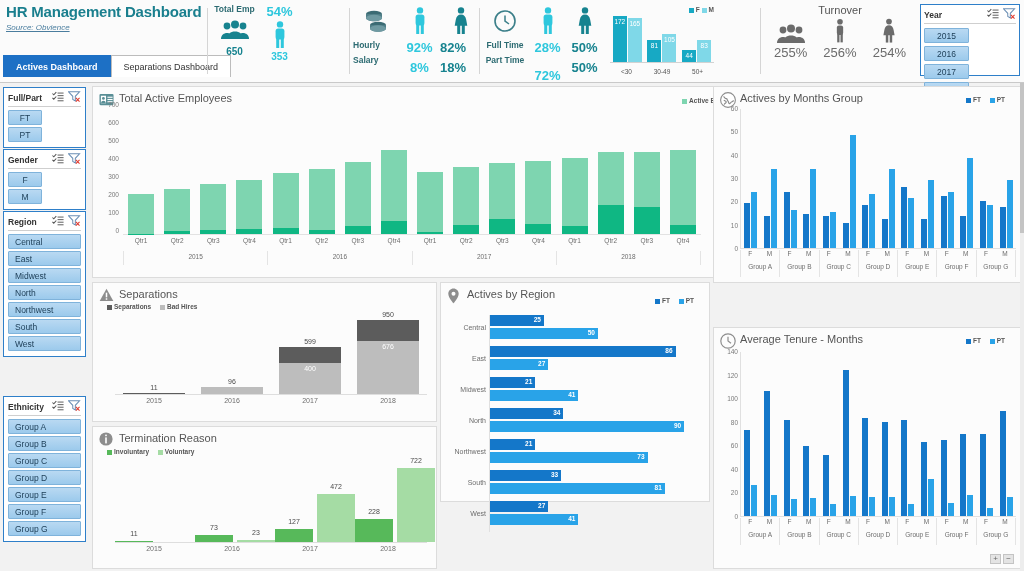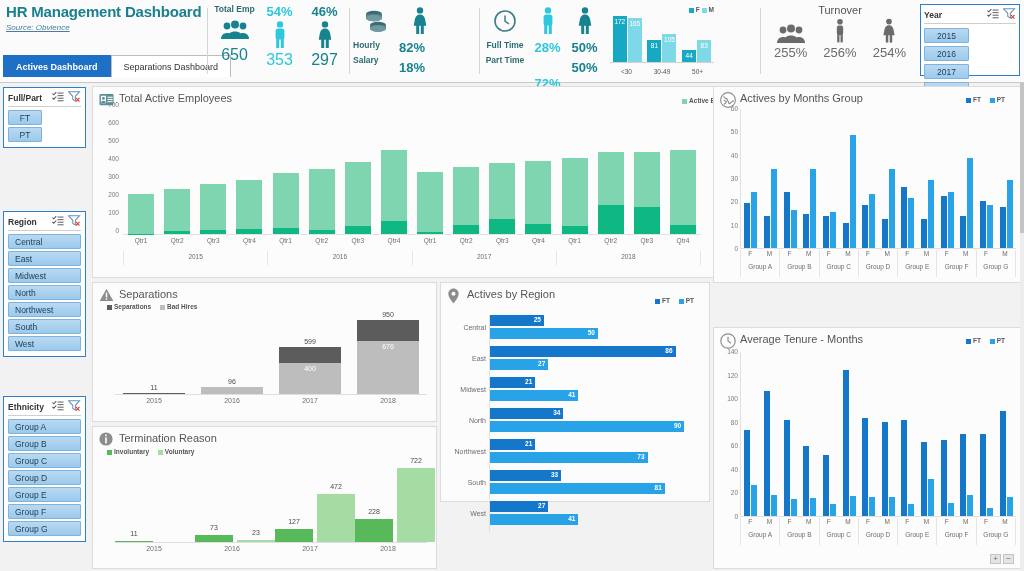--- a/index.html
+++ b/index.html
@@ -18,21 +18,21 @@
   .tabs { position:absolute; left:3px; top:55px; display:flex; }
   .tab { height:22px; line-height:22px; padding:0 12px; font-size:9px; border:1px solid #bcbcbc; border-bottom:none; }
   .tab.active { background:#1d70c5; color:#fff; border-color:#1d70c5; font-weight:bold; }
   .tab.inactive { background:#fff; color:#333; }
 
   .hdr-sep { position:absolute; top:8px; width:1px; height:66px; background:#d5d5d5; }
 
   .kpi-group { position:absolute; top:4px; }
   .kpi-label { font-size:8.5px; font-weight:bold; color:#2d6b72; }
   .kpi-pct { font-size:13px; font-weight:bold; color:#2bb5c9; }
-  .kpi-num { font-size:16px; font-weight:normal; }
+  .kpi-num { font-size:10px; font-weight:bold; }
   .teal-dark { color:#17838f; } .teal-light { color:#2ec7dd; }
 
   
   .age-chart { position:absolute; left:604px; top:6px; width:112px; height:70px; }
   .age-legend { position:absolute; right:2px; top:0px; font-size:6.5px; color:#555; }
   .age-legend i { display:inline-block; width:5px; height:5px; margin-right:2px; vertical-align:middle; }
   .age-bars { position:absolute; left:6px; bottom:13px; width:104px; height:48px; display:flex; align-items:flex-end; justify-content:space-around; border-bottom:1px solid #d2d2d2; }
   .age-pair { display:flex; align-items:flex-end; gap:1px; }
   .age-bar { width:14px; position:relative; }
   .age-bar span { position:absolute; top:2px; left:0; width:100%; text-align:center; font-size:6.5px; color:#fff; }
@@ -179,32 +179,20 @@
           <div style="height:32px;display:flex;align-items:center;justify-content:center;">
             <svg width="16" height="28" viewBox="0 0 16 28">
                 <circle cx="8" cy="3.4" r="3.2" fill="#2ec7dd"></circle>
                 <rect x="3.6" y="7.6" width="8.8" height="11" rx="2.6" fill="#2ec7dd"></rect>
                 <rect x="4.2" y="17" width="3" height="10" fill="#2ec7dd"></rect>
                 <rect x="8.8" y="17" width="3" height="10" fill="#2ec7dd"></rect>
               </svg>
           </div>
           <div class="kpi-num teal-light">353</div>
         </div>
-        <div style="width:45px;">
-          <div class="kpi-pct teal-dark">46%</div>
-          <div style="height:32px;display:flex;align-items:center;justify-content:center;">
-            <svg width="18" height="28" viewBox="0 0 18 28">
-                <circle cx="9" cy="3.4" r="3.2" fill="#17838f"></circle>
-                <path d="M9 7.4c3 0 4.6 2 5.2 5.4l1.1 6H2.7l1.1-6C4.4 9.4 6 7.4 9 7.4z" fill="#17838f"></path>
-                <rect x="5.2" y="18" width="3" height="9" fill="#17838f"></rect>
-                <rect x="9.8" y="18" width="3" height="9" fill="#17838f"></rect>
-              </svg>
-          </div>
-          <div class="kpi-num teal-dark">297</div>
-        </div>
       </div>
     </div>
 
     <div class="hdr-sep" style="left:349px;"></div>
 
     <div class="kpi-group" style="left:353px; width:128px;">
       <div style="display:flex; align-items:flex-start;">
         <div style="width:46px; text-align:left;">
           <div style="height:34px;display:flex;align-items:center;justify-content:center;">
             <svg width="26" height="24" viewBox="0 0 26 24">
@@ -212,20 +200,32 @@
                 <path d="M3 5v4c0 1.8 3.6 3.2 8 3.2s8-1.4 8-3.2V5z" fill="#4f7e87"></path>
                 <ellipse cx="11" cy="9" rx="8" ry="3.2" fill="#6f9aa2"></ellipse>
                 <ellipse cx="15" cy="16" rx="8" ry="3.2" fill="#3b6b74"></ellipse>
                 <path d="M7 16v3.5c0 1.8 3.6 3.2 8 3.2s8-1.4 8-3.2V16z" fill="#4f7e87"></path>
                 <ellipse cx="15" cy="19.5" rx="8" ry="3.2" fill="#6f9aa2"></ellipse>
               </svg>
           </div>
           <div class="kpi-label" style="margin-top:2px;">Hourly</div>
           <div class="kpi-label" style="margin-top:5px;">Salary</div>
         </div>
+        <div style="width:41px; text-align:center;">
+          <div style="height:34px;display:flex;align-items:center;justify-content:center;">
+            <svg width="16" height="30" viewBox="0 0 16 28">
+                <circle cx="8" cy="3.4" r="3.2" fill="#2ec7dd"></circle>
+                <rect x="3.6" y="7.6" width="8.8" height="11" rx="2.6" fill="#2ec7dd"></rect>
+                <rect x="4.2" y="17" width="3" height="10" fill="#2ec7dd"></rect>
+                <rect x="8.8" y="17" width="3" height="10" fill="#2ec7dd"></rect>
+              </svg>
+          </div>
+          <div class="kpi-pct teal-light" style="margin-top:2px;">92%</div>
+          <div class="kpi-pct teal-light" style="margin-top:5px;">8%</div>
+        </div>
         <div style="width:41px; text-align:left;">
           <div style="height:34px;display:flex;align-items:center;justify-content:center;">
             <svg width="18" height="30" viewBox="0 0 18 28">
                 <circle cx="9" cy="3.4" r="3.2" fill="#17838f"></circle>
                 <path d="M9 7.4c3 0 4.6 2 5.2 5.4l1.1 6H2.7l1.1-6C4.4 9.4 6 7.4 9 7.4z" fill="#17838f"></path>
                 <rect x="5.2" y="18" width="3" height="9" fill="#17838f"></rect>
                 <rect x="9.8" y="18" width="3" height="9" fill="#17838f"></rect>
               </svg>
           </div>
           <div class="kpi-pct teal-dark" style="margin-top:2px;">82%</div>
@@ -251,21 +251,21 @@
         <div style="width:37px; text-align:center;">
           <div style="height:34px;display:flex;align-items:center;justify-content:center;">
             <svg width="16" height="30" viewBox="0 0 16 28">
                 <circle cx="8" cy="3.4" r="3.2" fill="#2ec7dd"></circle>
                 <rect x="3.6" y="7.6" width="8.8" height="11" rx="2.6" fill="#2ec7dd"></rect>
                 <rect x="4.2" y="17" width="3" height="10" fill="#2ec7dd"></rect>
                 <rect x="8.8" y="17" width="3" height="10" fill="#2ec7dd"></rect>
               </svg>
           </div>
           <div class="kpi-pct teal-light" style="margin-top:2px;">28%</div>
-          <div class="kpi-pct teal-light" style="margin-top:21px;">72%</div>
+          <div class="kpi-pct teal-light" style="margin-top:13px;">72%</div>
         </div>
         <div style="width:37px; text-align:center;">
           <div style="height:34px;display:flex;align-items:center;justify-content:center;">
             <svg width="18" height="30" viewBox="0 0 18 28">
                 <circle cx="9" cy="3.4" r="3.2" fill="#17838f"></circle>
                 <path d="M9 7.4c3 0 4.6 2 5.2 5.4l1.1 6H2.7l1.1-6C4.4 9.4 6 7.4 9 7.4z" fill="#17838f"></path>
                 <rect x="5.2" y="18" width="3" height="9" fill="#17838f"></rect>
                 <rect x="9.8" y="18" width="3" height="9" fill="#17838f"></rect>
               </svg>
           </div>
@@ -396,20 +396,37 @@
               </svg></span>
             <span><svg width="13" height="11" viewBox="0 0 14 12">
                 <path d="M0.5 0.8h12l-4.6 5v5l-2.8-1.6v-3.4z" fill="none" stroke="#6b8fb5" stroke-width="1.1"></path>
                 <path d="M8.5 7.5l4 4M12.5 7.5l-4 4" stroke="#e03b2f" stroke-width="1.2"></path>
               </svg></span>
           </div>
         </div>
         <div class="sl-list"><div class="sl-btn half" style="margin-right: 4px;">FT</div><div class="sl-btn half" style="margin-right: 4px;">PT</div></div>
       </div>
     <div class="plus-badge">✛</div>
+    <div class="slicer" id="slicer-1" style="top:66px;">
+        <div class="sl-head">
+          <div class="sl-title">Gender</div>
+          <div class="sl-icons">
+            <span><svg width="12" height="11" viewBox="0 0 14 12">
+                <path d="M0.5 2.5l1.6 1.6L5 1" stroke="#555" fill="none" stroke-width="1.2"></path>
+                <path d="M0.5 7.5l1.6 1.6L5 6" stroke="#555" fill="none" stroke-width="1.2"></path>
+                <path d="M6.5 2h7M6.5 5h7M6.5 8h7M6.5 11h7" stroke="#555" stroke-width="1.1"></path>
+              </svg></span>
+            <span><svg width="13" height="11" viewBox="0 0 14 12">
+                <path d="M0.5 0.8h12l-4.6 5v5l-2.8-1.6v-3.4z" fill="none" stroke="#6b8fb5" stroke-width="1.1"></path>
+                <path d="M8.5 7.5l4 4M12.5 7.5l-4 4" stroke="#e03b2f" stroke-width="1.2"></path>
+              </svg></span>
+          </div>
+        </div>
+        <div class="sl-list"><div class="sl-btn half" style="margin-right: 4px;">F</div><div class="sl-btn half" style="margin-right: 4px;">M</div></div>
+      </div>
     <div class="slicer" id="slicer-2" style="top:128px;">
         <div class="sl-head">
           <div class="sl-title">Region</div>
           <div class="sl-icons">
             <span><svg width="12" height="11" viewBox="0 0 14 12">
                 <path d="M0.5 2.5l1.6 1.6L5 1" stroke="#555" fill="none" stroke-width="1.2"></path>
                 <path d="M0.5 7.5l1.6 1.6L5 6" stroke="#555" fill="none" stroke-width="1.2"></path>
                 <path d="M6.5 2h7M6.5 5h7M6.5 8h7M6.5 11h7" stroke="#555" stroke-width="1.1"></path>
               </svg></span>
             <span><svg width="13" height="11" viewBox="0 0 14 12">

